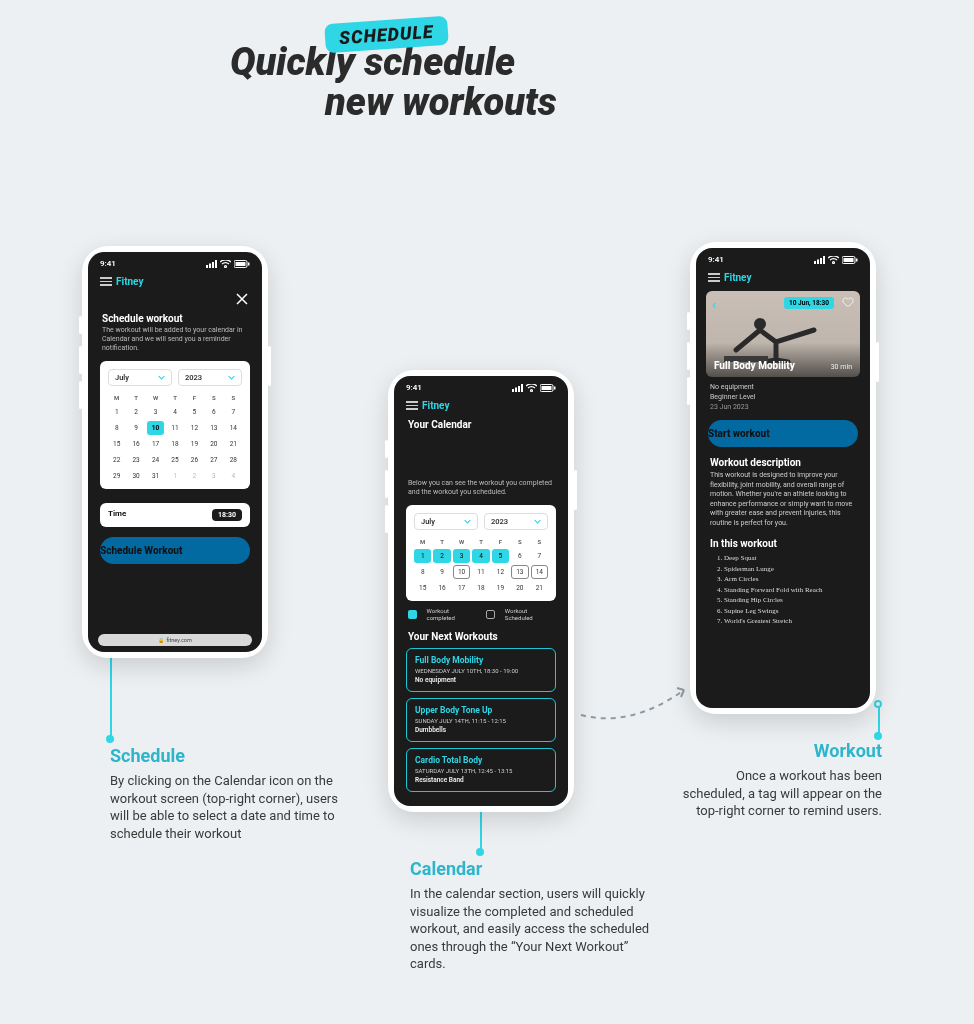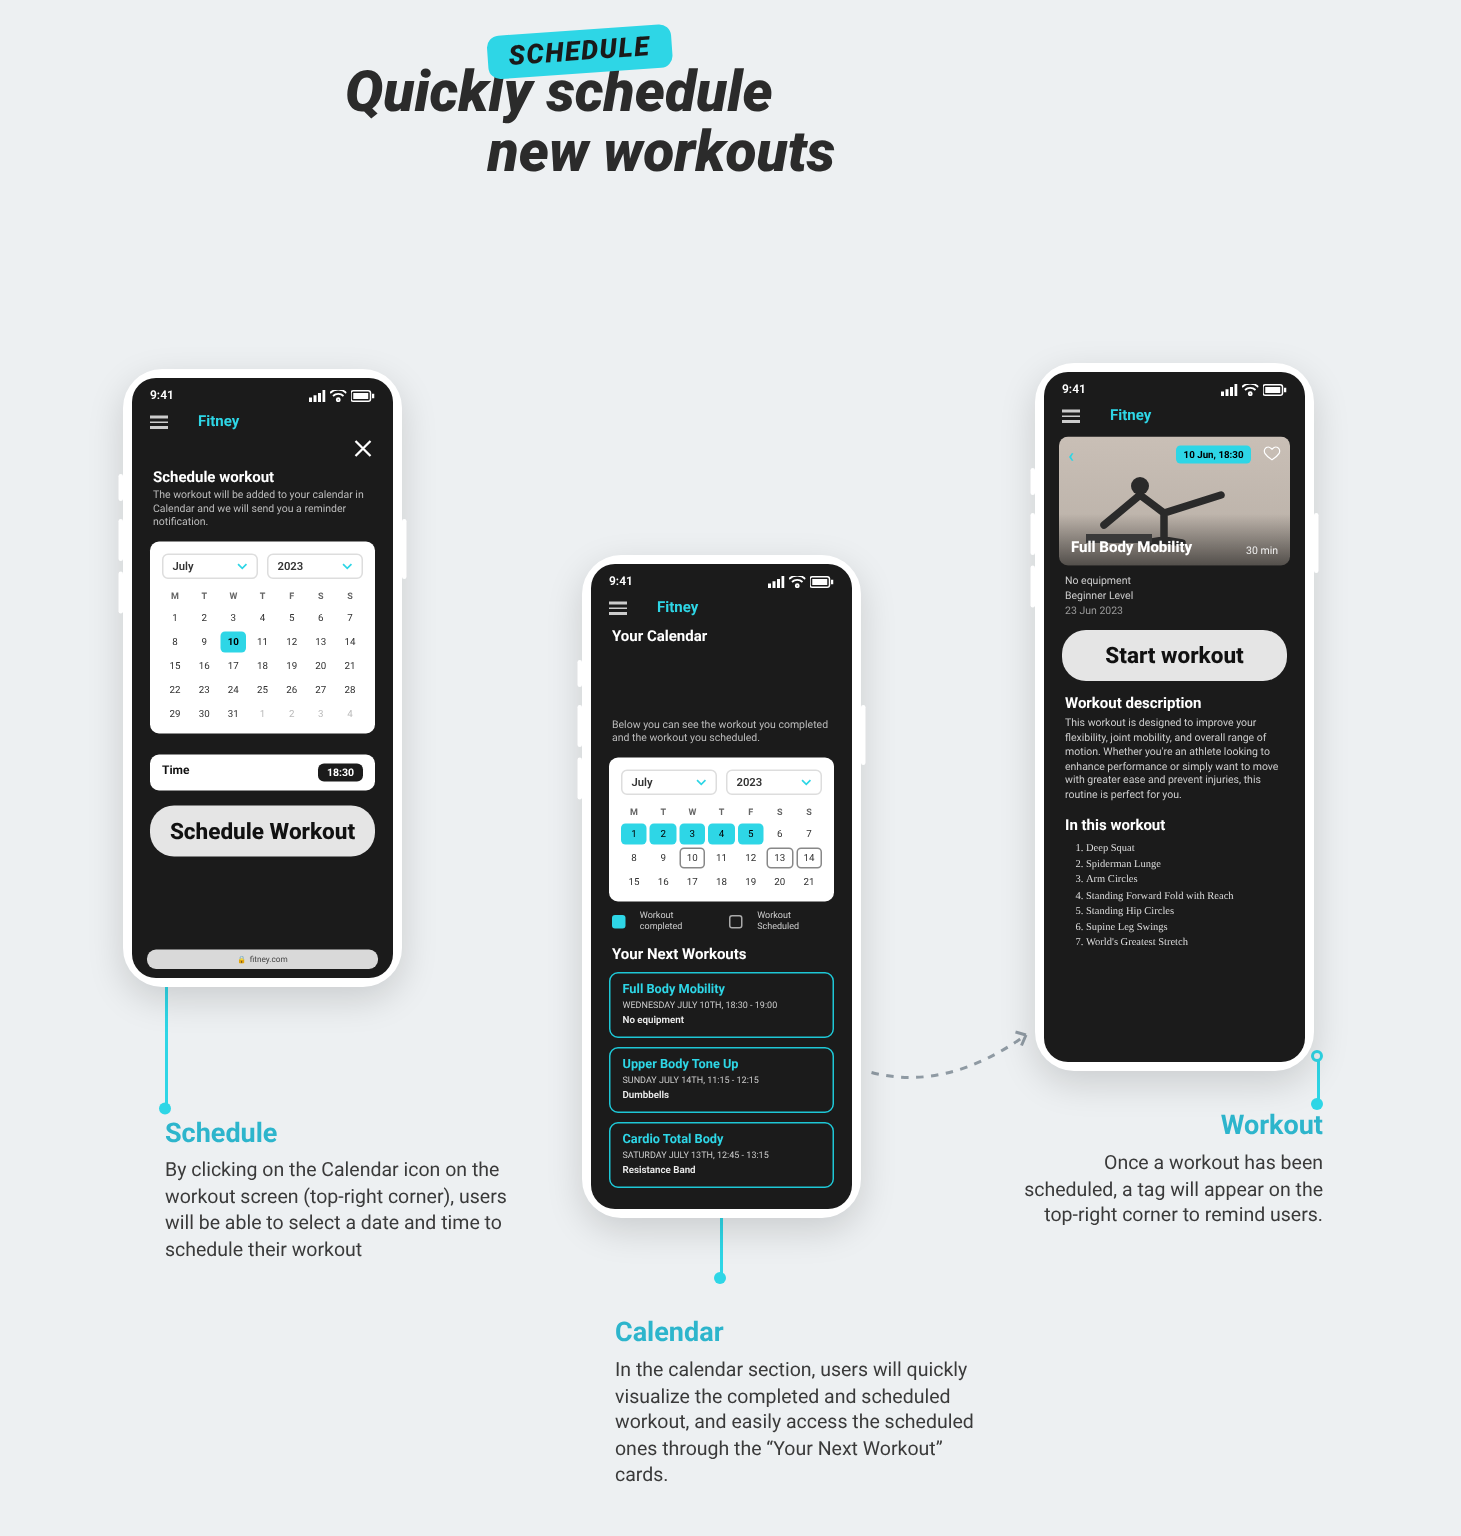--- a/index.html
+++ b/index.html
@@ -12,21 +12,21 @@
     overflow: hidden;
   }
   
   .hero { position: absolute; left: 230px; top: 20px; width: 560px; }
   .hero .tag { display:inline-block; background:#2ED6E6; padding:4px 14px 4px 14px; border-radius:8px; transform:rotate(-4deg); font-weight:900; font-size:18px; letter-spacing:1px; color:#1a1a1a; font-style:italic; margin-left:95px; }
   .hero h1 { font-size:38px; font-weight:900; font-style:italic; color:#2b2b2b; line-height:1.05; margin-top:-6px;}
   .hero h1 .line2 { display:block; padding-left:95px; }
   
   .caption { position:absolute; width:240px; }
   .caption.sched { left:110px; top:745px; }
-  .caption.cal   { left:410px; top:878px; }
+  .caption.cal   { left:410px; top:858px; }
   .caption.work  { left:672px; top:740px; width:210px; text-align:right; }
   .caption h3 { color:#2DB5CC; font-size:18px; font-weight:700; margin-bottom:6px; }
   .caption p  { color:#3a3a3a; font-size:13px; line-height:1.35; }
 
   
   .pin { position:absolute; background:#2ED6E6; width:2px; }
   .pin-dot { position:absolute; width:8px; height:8px; border-radius:50%; background:#2ED6E6; }
   .pin-dot.hollow { background:#edf0f2; border:2px solid #2ED6E6; }
   svg.dash { position:absolute; }
 
@@ -35,21 +35,21 @@
   .phone .side-btn { position:absolute; background:#fff; border-radius:3px; }
   .phone .side-btn.l1 { left:-3px; top:70px; width:3px; height:18px; }
   .phone .side-btn.l2 { left:-3px; top:100px; width:3px; height:28px; }
   .phone .side-btn.l3 { left:-3px; top:135px; width:3px; height:28px; }
   .phone .side-btn.r1 { right:-3px; top:100px; width:3px; height:40px; }
   .screen { background:#1b1b1b; border-radius:16px; width:100%; position:relative; overflow:hidden; color:#fff; font-size:8px; }
   .statusbar { display:flex; justify-content:space-between; align-items:center; padding:7px 12px 4px; font-size:8px; font-weight:600; }
   .statusbar .right { display:flex; gap:3px; align-items:center; }
   .sig, .wifi, .batt { display:inline-block; }
   .sig svg, .wifi svg, .batt svg { display:block; }
-  .appbar { display:flex; align-items:center; gap:20px; padding:4px 12px 6px; }
+  .appbar { display:flex; align-items:center; gap:4px; padding:4px 12px 6px; }
   .hamb { display:flex; flex-direction:column; gap:2px; }
   .hamb span { width:12px; height:1.5px; background:#ccc; }
   .brand { color:#2ED6E6; font-weight:700; font-size:10px; }
 
   
   .phone.p1 { left:82px; top:246px; }
   .p1 .screen { height:400px; }
   .p1 .closebar { display:flex; justify-content:flex-end; padding:0 14px; }
   .p1 .closebar svg { width:12px; height:12px; }
   .p1 .sw-title { padding:6px 14px 0; font-weight:700; font-size:10px; }
@@ -60,21 +60,21 @@
   .cal-sel svg { width:7px; height:7px; }
   .cal-grid { display:grid; grid-template-columns:repeat(7,1fr); gap:2px; }
   .cal-grid .dh { font-size:6px; font-weight:700; color:#666; text-align:center; padding:2px 0; }
   .cal-grid .d { font-size:6.5px; color:#333; text-align:center; padding:3px 0; border-radius:3px; }
   .cal-grid .d.dim { color:#bbb; }
   .cal-grid .d.sel { background:#2ED6E6; color:#000; font-weight:700; }
   .cal-grid .d.mark { background:#2ED6E6; color:#000; }
   .cal-grid .d.outline { border:1px solid #888; padding:2px 0; }
   .timecard { background:#fff; color:#111; margin:14px 12px 0; border-radius:6px; display:flex; justify-content:space-between; align-items:flex-start; padding:6px 8px; font-size:8px; font-weight:700;}
   .timecard .pill { background:#1b1b1b; color:#fff; padding:2px 6px; border-radius:4px; font-size:7px; }
-  .cta { background:#e5e5e5; color:#111; margin:10px 12px 0; border-radius:16px; text-align:center; padding:8px 0; font-size:15px; font-weight:800; }
+  .cta { background:#0369a1; color:#111; margin:10px 12px 0; border-radius:16px; text-align:left; padding:8px 0; font-size:10px; font-weight:800; }
   .urlbar { position:absolute; bottom:6px; left:0; right:0; text-align:center; font-size:5.5px; color:#444; background:#d9d9d9; margin:0 10px; border-radius:6px; padding:3px 0; }
   .urlbar::before { content:"🔒"; font-size:5px; margin-right:2px; }
 
   
   .phone.p2 { left:388px; top:370px; }
   .p2 .screen { height:430px; }
   .p2 .hd { padding:2px 14px 0; font-weight:700; font-size:10px; }
   .p2 .sub { padding:2px 14px 8px; font-size:7px; color:#bbb; line-height:1.3;margin-top:47px; }
   .legend { display:flex; gap:10px; padding:6px 14px 8px; align-items:center; font-size:6px; color:#ccc;}
   .legend .box { width:9px; height:9px; border-radius:2px; }

